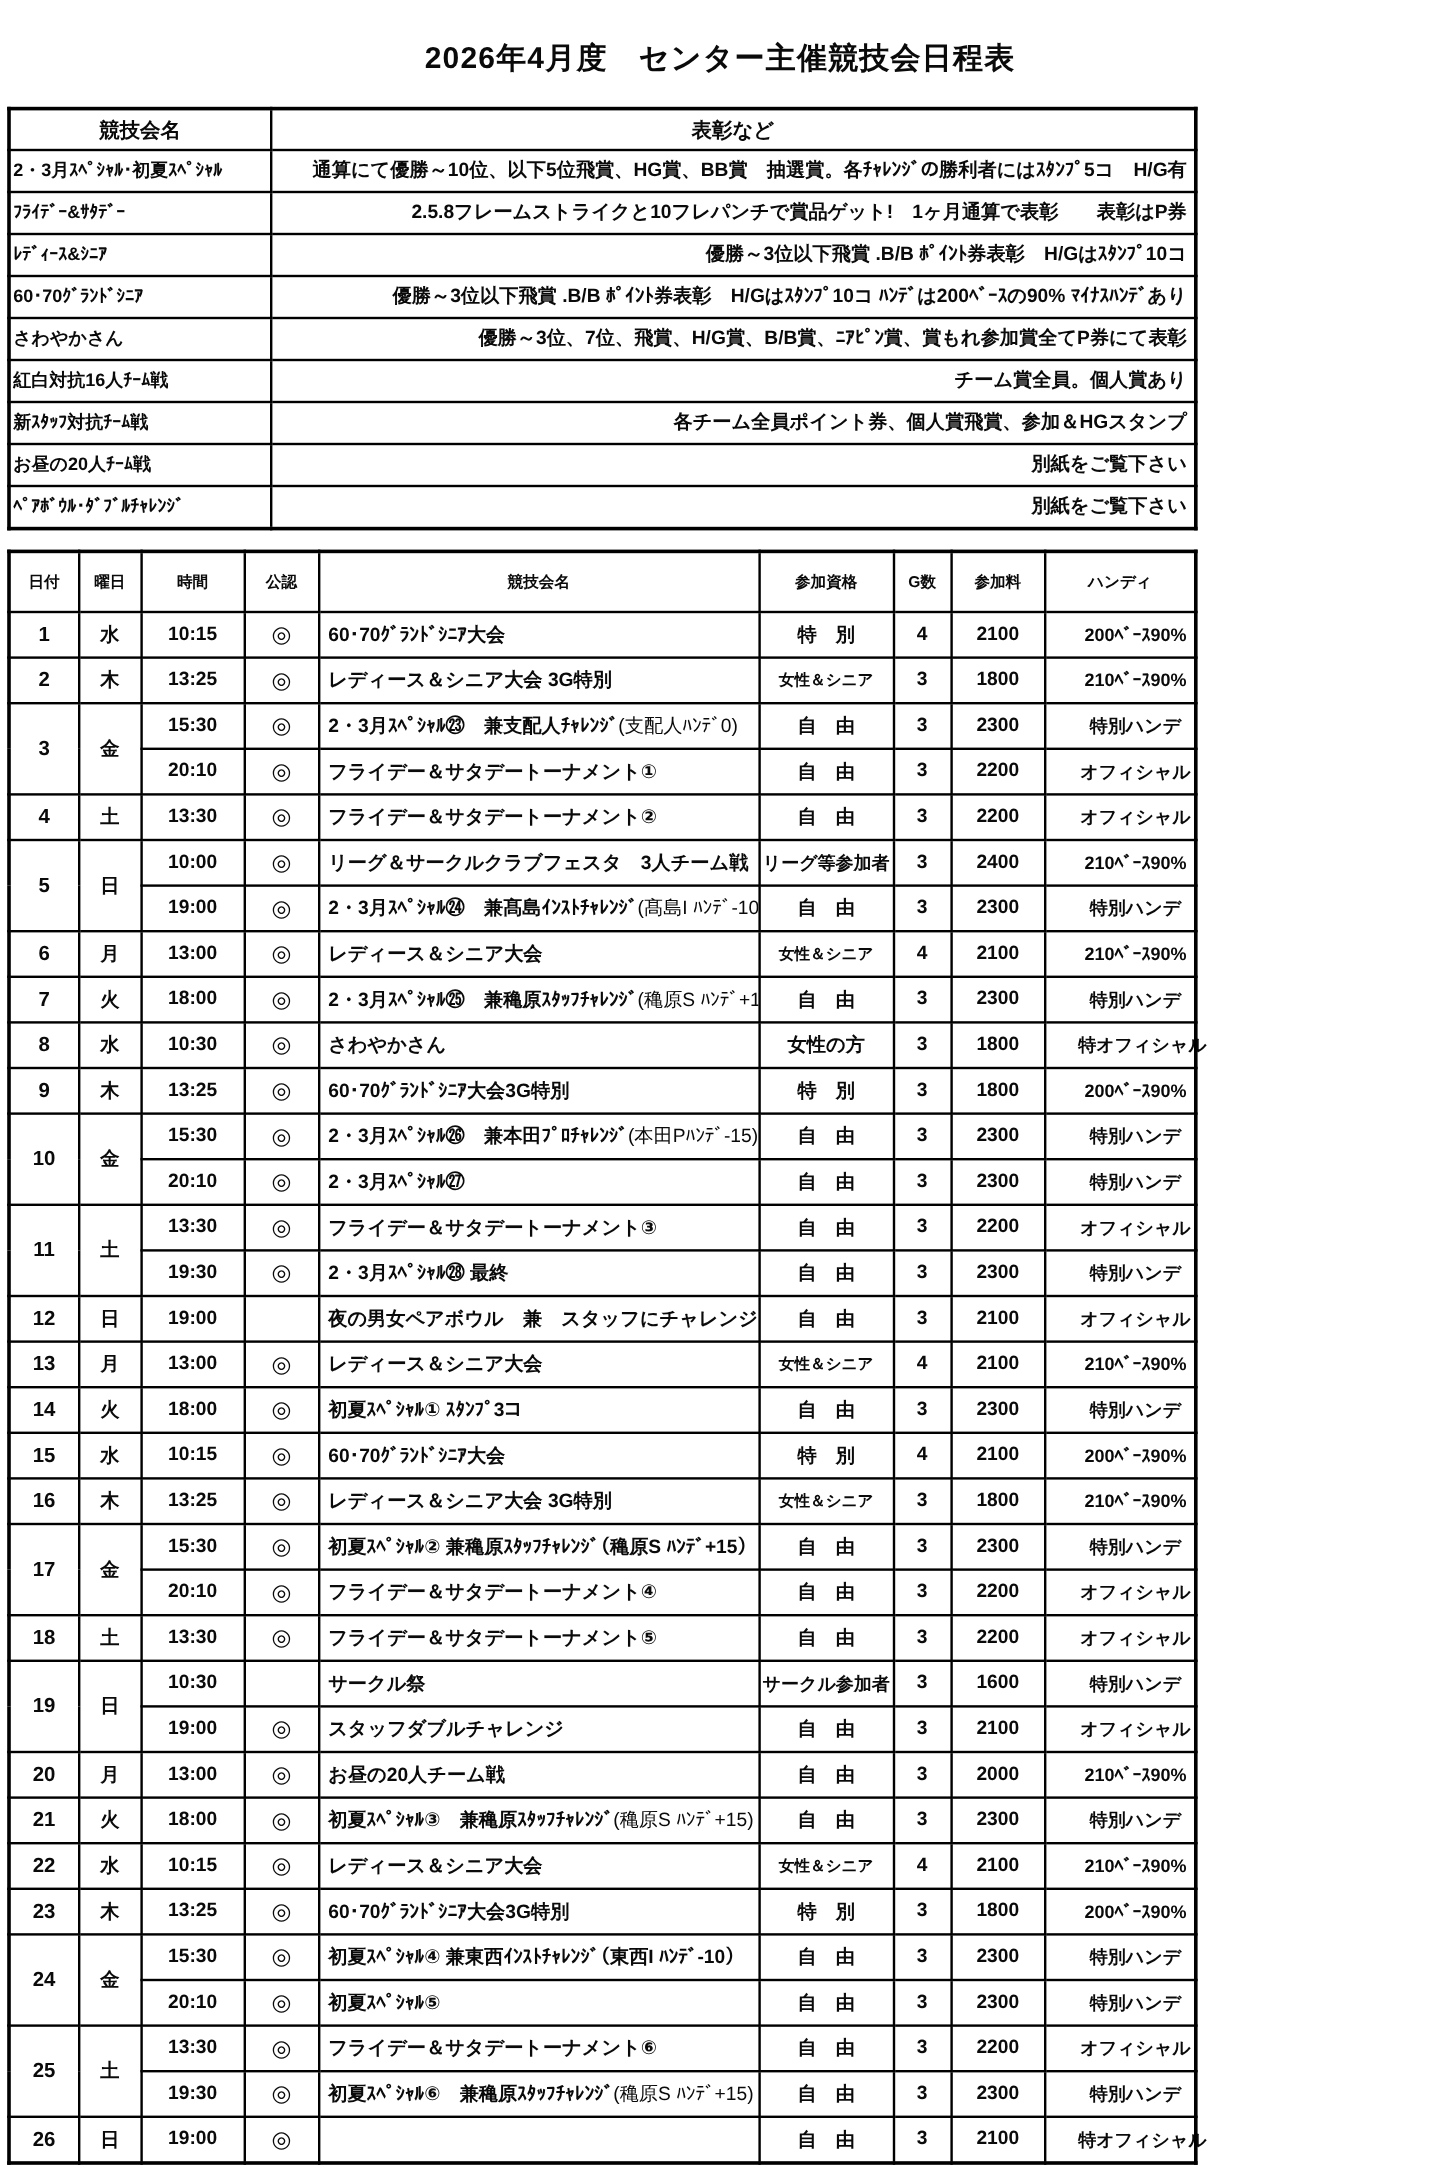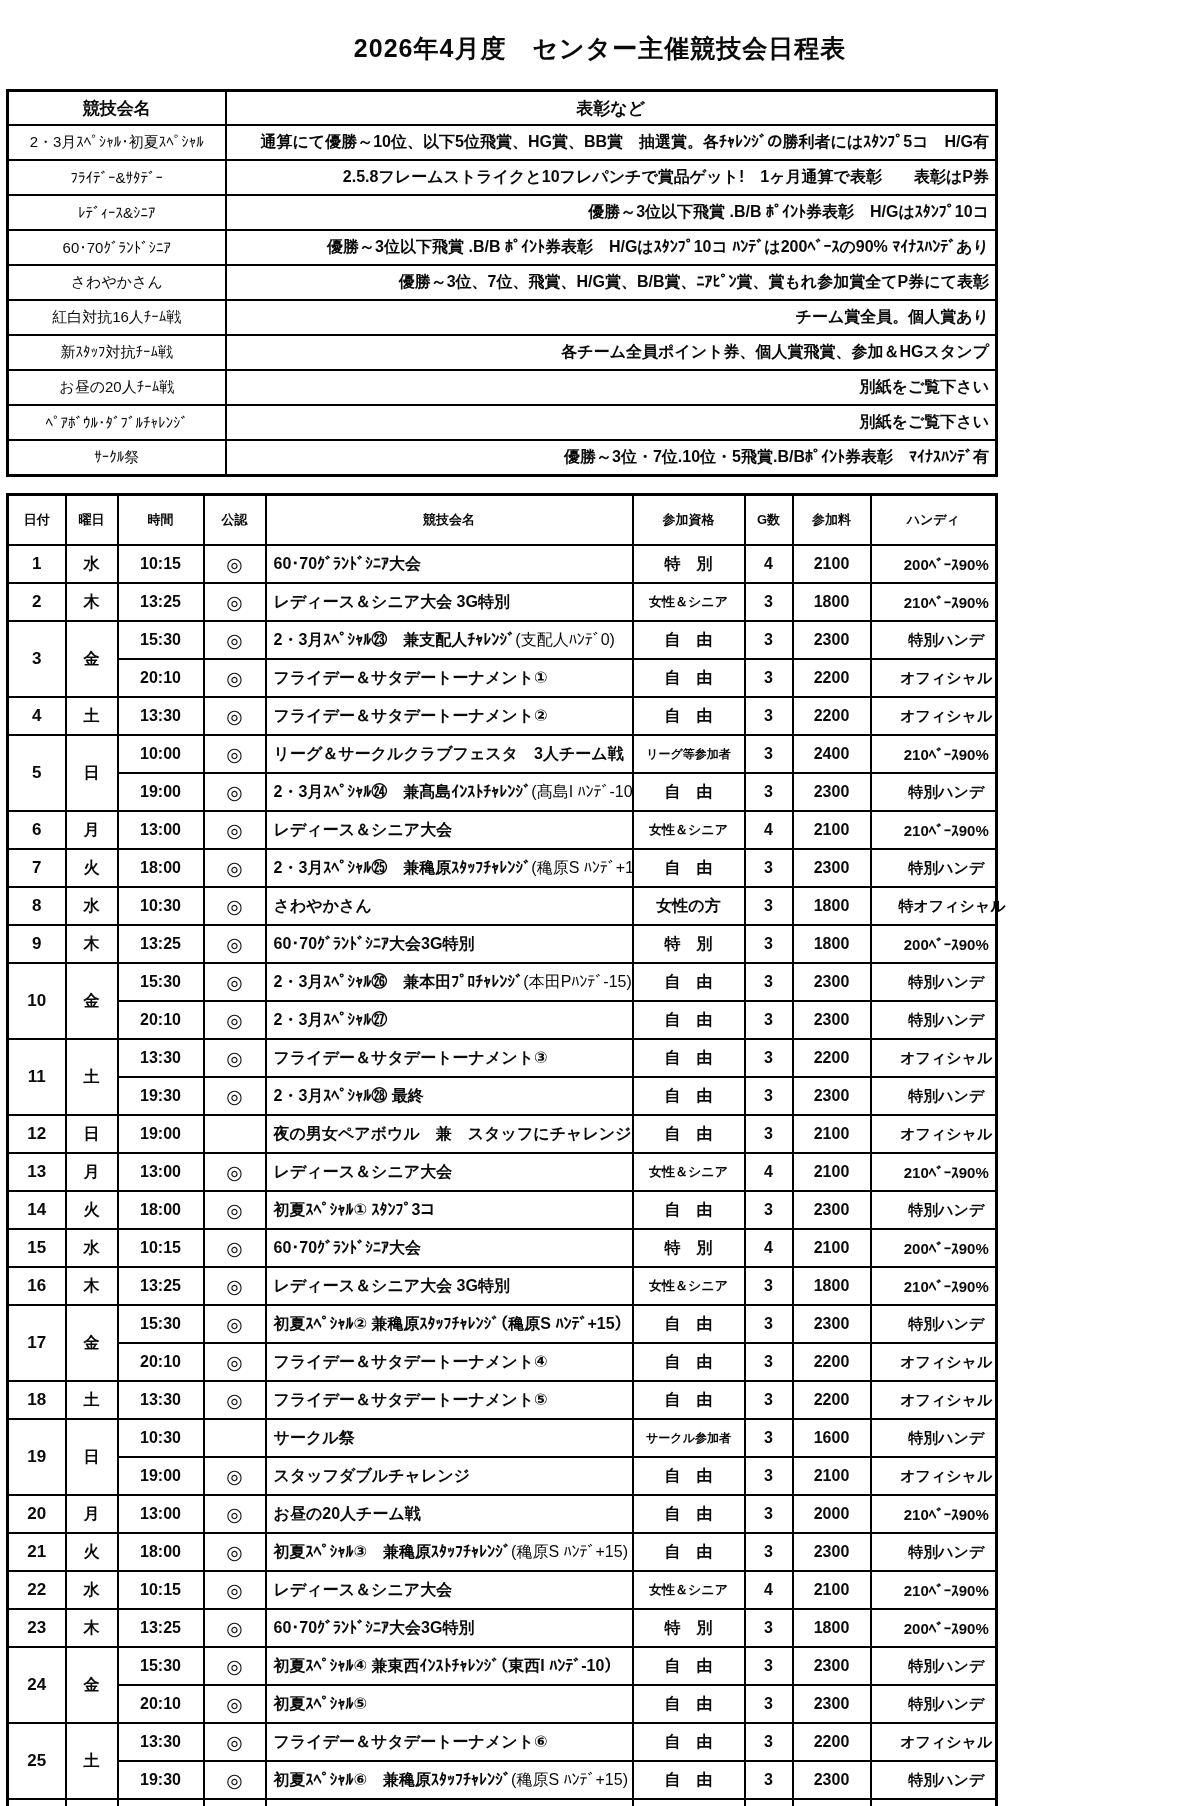--- a/index.html
+++ b/index.html
@@ -8,36 +8,36 @@
   .title{
     text-align:center;font-size:25px;font-weight:bold;
     letter-spacing:1px;margin:26px 0 24px 0;
   }
   table{border-collapse:collapse;width:992px;table-layout:fixed;}
   
   .awards{border:3px solid #000;}
   .awards th,.awards td{border:2px solid #000;vertical-align:middle;}
   .awards th{height:30px;font-size:17px;font-weight:bold;text-align:center;}
   .awards td{height:31px;}
-  .a-name{width:218px;text-align:center;font-size:15px;font-weight:400;padding:0 2px;
+  .a-name{width:218px;font-size:15px;font-weight:700;padding:0 2px;
           white-space:nowrap;overflow:hidden;}
   .a-award{font-size:16px;font-weight:600;text-align:right;padding:1px 6px;
            white-space:nowrap;overflow:hidden;}
   
   .sched-wrap{margin-top:16px;}
   .sched{border:3px solid #000;}
   .sched th,.sched td{border:2px solid #000;vertical-align:middle;text-align:center;}
   .sched th{height:46px;font-size:13px;font-weight:bold;}
   .sched td{height:34px;font-size:16px;font-weight:600;}
   td.c-date{font-size:17px;}
   td.c-cert{font-size:19px;}
   td.c-name{text-align:left;padding:0 20px 0 7px;white-space:nowrap;overflow:hidden;}
   td.c-name .bname{font-weight:400;}
   td.c-elig.sm{font-size:13px;margin-left:40px;}
-  td.c-elig.xs{font-size:12px;}
+  td.c-elig.xs{font-size:15px;}
   td.c-hcap{font-size:15px;white-space:nowrap;padding-left:27px;}
 </style>
 </head>
 <body>
 
 <div class="page">
 
   <div class="title">2026年4月度　センター主催競技会日程表</div>
 
   <table class="awards">
@@ -80,24 +80,20 @@
           <td class="a-name">新ｽﾀｯﾌ対抗ﾁｰﾑ戦</td>
           <td class="a-award">各チーム全員ポイント券、個人賞飛賞、参加＆HGスタンプ</td>
         </tr>
         <tr>
           <td class="a-name">お昼の20人ﾁｰﾑ戦</td>
           <td class="a-award">別紙をご覧下さい</td>
         </tr>
         <tr>
           <td class="a-name">ﾍﾟｱﾎﾞｳﾙ・ﾀﾞﾌﾞﾙﾁｬﾚﾝｼﾞ</td>
           <td class="a-award">別紙をご覧下さい</td>
-        </tr>
-        <tr>
-          <td class="a-name">ｻｰｸﾙ祭</td>
-          <td class="a-award">優勝～3位・7位.10位・5飛賞.B/Bﾎﾟｲﾝﾄ券表彰　ﾏｲﾅｽﾊﾝﾃﾞ有</td>
         </tr>
       </tbody>
   </table>
 
   <div class="sched-wrap">
     <table class="sched">
       <colgroup>
         <col style="width:58px">
           <col style="width:52px">
           <col style="width:86px">

